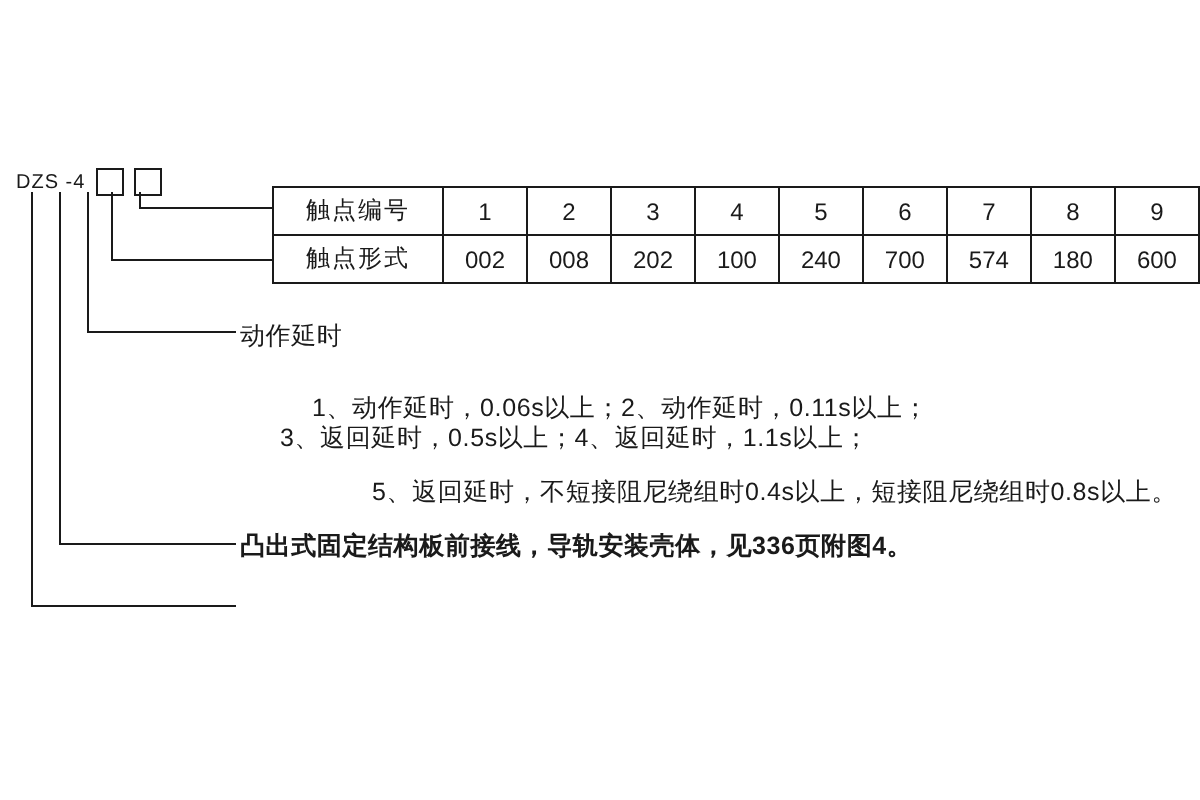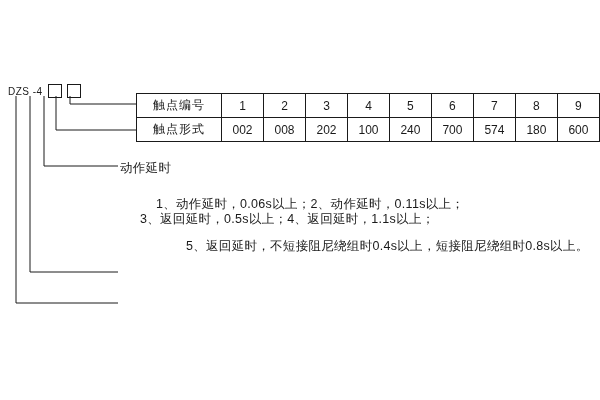--- a/index.html
+++ b/index.html
@@ -140,14 +140,15 @@
         <td class="cell">600</td>
       </tr>
     </tbody>
       </table>
   </div>
 
   <div class="ann l1">动作延时</div>
   <div class="ann l2">1、动作延时，0.06s以上；2、动作延时，0.11s以上；</div>
   <div class="ann l3">3、返回延时，0.5s以上；4、返回延时，1.1s以上；</div>
   <div class="ann l4">5、返回延时，不短接阻尼绕组时0.4s以上，短接阻尼绕组时0.8s以上。</div>
+  <div class="ann l5">凸出式固定结构板前接线，导轨安装壳体，见336页附图4。</div>
 
 </div>
 
 </body></html>

